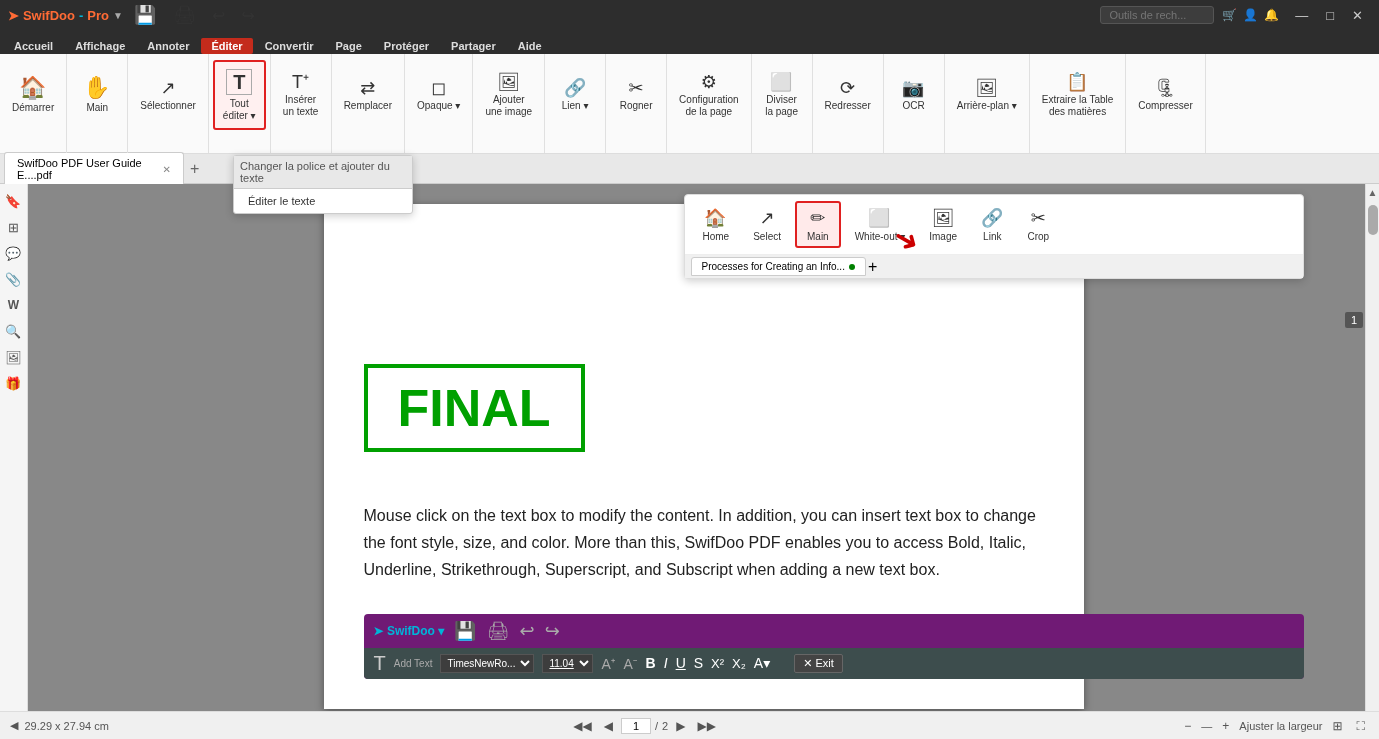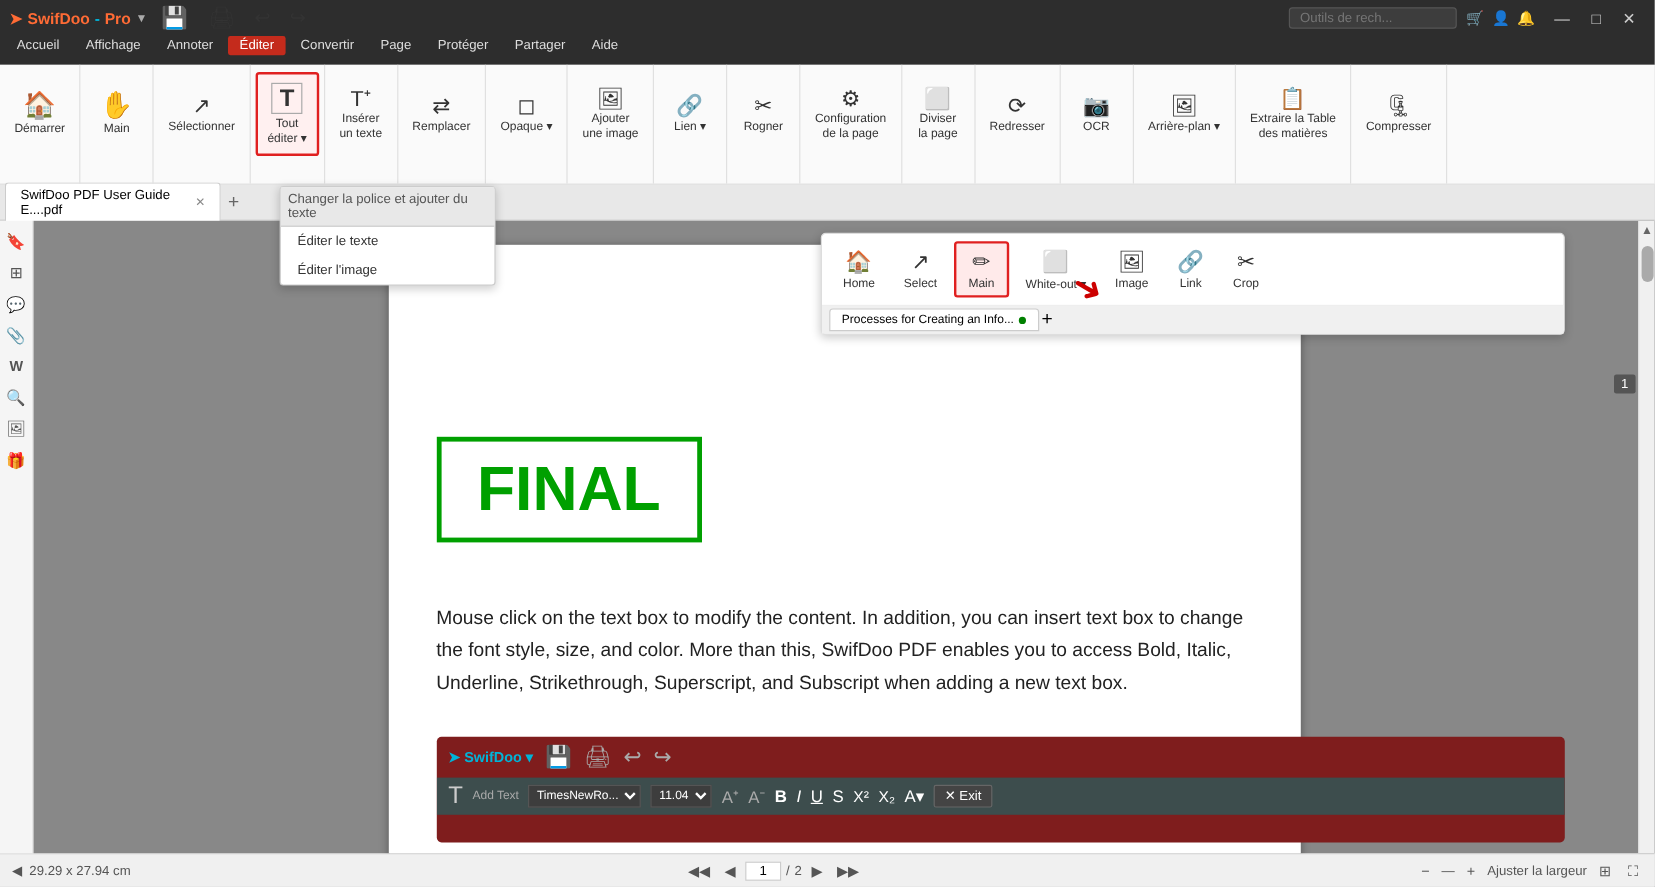--- a/index.html
+++ b/index.html
@@ -11,21 +11,21 @@
       background: #2d2d2d;
       display: flex;
       align-items: center;
       justify-content: space-between;
       padding: 0 8px;
       color: white;
     }
     .title-bar-left { display: flex; align-items: center; gap: 8px; }
     .title-bar-logo { color: #00b4d8; font-weight: bold; font-size: 13px; display: flex; align-items: center; gap: 4px; }
     .title-bar-logo span { color: #ff6b35; }
-    .title-bar-search { background: #3d3d3d; border: 1px solid #555; border-radius: 3px; padding: 2px 8px; color: white; font-size: 11px; width: 140px; margin-left: 21px; }
+    .title-bar-search { background: #3d3d3d; border: 1px solid #555; border-radius: 3px; padding: 2px 8px; color: white; font-size: 11px; width: 114px; margin-left: 21px; }
     .title-bar-controls { display: flex; gap: 2px; }
     .title-bar-controls button { background: none; border: none; color: #ccc; font-size: 13px; padding: 2px 8px; cursor: pointer; }
 
     
     .ribbon {
       height: 100px;
       background: #fafafa;
       border-bottom: 1px solid #ddd;
       display: flex;
       align-items: stretch;
@@ -57,23 +57,24 @@
     }
     .ribbon-btn.highlighted { border: 2px solid #e02020; background: #fff0f0; }
     .ribbon-icon { font-size: 22px; line-height: 1; }
     .ribbon-label { font-size: 10px; text-align: center; line-height: 1.2; }
 
     
     .menu-bar {
       height: 24px;
       background: #2d2d2d;
       display: flex;
-      align-items: flex-start;
+      align-items: flex-end;
       padding: 0 4px;
       gap: 2px;
+      font-weight: bold;
     }
     .menu-item {
       color: #ddd;
       font-size: 11px;
       padding: 2px 10px;
       cursor: pointer;
       border-radius: 2px;
     }
     .menu-item.active { background: #c42b1c; color: white; }
 
@@ -352,21 +353,20 @@
   </div>
   <div class="ribbon-group" style="position:relative;">
     <button class="ribbon-btn highlighted" style="border:2px solid #e02020;background:#fff0f0;">
       <span class="ribbon-icon" style="font-size:20px;border:1px solid #aaa;padding:2px 6px;font-weight:bold;">T</span>
       <span class="ribbon-label">Tout<br>éditer ▾</span>
     </button>
 
     <div class="dropdown-menu" style="position:fixed;top:155px;left:233px;">
       <div class="dropdown-header">Changer la police et ajouter du texte</div>
       <div class="dropdown-item">Éditer le texte</div>
-      <div class="dropdown-item">Éditer l'image</div>
     </div>
   </div>
   <div class="ribbon-group">
     <button class="ribbon-btn">
       <span class="ribbon-icon" style="font-size:18px;">T⁺</span>
       <span class="ribbon-label">Insérer<br>un texte</span>
     </button>
   </div>
   <div class="ribbon-group">
     <button class="ribbon-btn">
@@ -512,47 +512,47 @@
       <div style="position:absolute;top:18px;left:570px;font-size:30px;color:#c00;transform:rotate(30deg);z-index:20;pointer-events:none;">➜</div>
 
       <div style="margin-top:130px;text-decoration:underline;">
         <div class="final-box">
           <span class="final-text">FINAL</span>
         </div>
       </div>
 
       <div class="page-text" style="margin-top:30px;">Mouse click on the text box to modify the content. In addition, you can insert text box to change the font style, size, and color. More than this, SwifDoo PDF enables you to access Bold, Italic, Underline, Strikethrough, Superscript, and Subscript when adding a new text box.</div>
 
-      <div style="margin-top:30px;background:#7f1d1d;border-radius:4px;overflow:hidden;width:940px;height:88px;">
+      <div style="margin-top:30px;background:#701a75;border-radius:4px;overflow:hidden;width:940px;height:65px;">
         <div style="display:flex;align-items:center;padding:6px 10px;gap:10px;">
           <span style="color:#00b4d8;font-weight:bold;font-size:12px;">➤ SwifDoo ▾</span>
           <span style="color:#aaa;font-size:18px;cursor:pointer;">💾</span>
           <span style="color:#aaa;font-size:18px;cursor:pointer;">🖨</span>
           <span style="color:#aaa;font-size:18px;cursor:pointer;">↩</span>
           <span style="color:#aaa;font-size:18px;cursor:pointer;">↪</span>
         </div>
         <div style="display:flex;align-items:center;padding:4px 10px;gap:8px;background:#3d4d4d;">
           <span style="color:#ccc;font-size:20px;">T</span>
           <span style="color:#aaa;font-size:10px;">Add Text</span>
           <select style="background:#3d3d3d;color:white;border:1px solid #555;font-size:10px;padding:2px;">
             <option>TimesNewRo...</option>
           </select>
-          <select style="background:#3d3d3d;color:white;border:1px solid #555;font-size:10px;padding:2px;">
+          <select style="background:#3d3d3d;color:white;border:1px solid #555;font-size:10px;padding:2px;text-decoration:underline;">
             <option>11.04</option>
           </select>
           <span style="color:#aaa;font-size:14px;cursor:pointer;">A⁺</span>
           <span style="color:#aaa;font-size:14px;cursor:pointer;">A⁻</span>
           <span style="color:white;font-size:14px;font-weight:bold;cursor:pointer;">B</span>
           <span style="color:white;font-size:14px;font-style:italic;cursor:pointer;">I</span>
           <span style="color:white;font-size:14px;text-decoration:underline;cursor:pointer;">U</span>
           <span style="color:white;font-size:14px;cursor:pointer;">S</span>
           <span style="color:white;font-size:13px;cursor:pointer;text-align:right;">X²</span>
           <span style="color:white;font-size:13px;cursor:pointer;">X₂</span>
           <span style="color:white;font-size:14px;cursor:pointer;">A▾</span>
-          <button style="background:#444;border:1px solid #666;color:white;font-size:11px;padding:2px 8px;cursor:pointer;border-radius:2px;">✕ Exit</button>
+          <button style="background:#444;border:1px solid #666;color:white;font-size:11px;padding:2px 8px;cursor:pointer;border-radius:2px;margin-left:16px;">✕ Exit</button>
         </div>
       </div>
     </div>
 
     <div class="scrollbar-right" style="position:absolute;right:0;top:0;height:100%;">
       <span class="scroll-arrow">▲</span>
       <div class="scroll-thumb"></div>
     </div>
   </div>
 </div>

